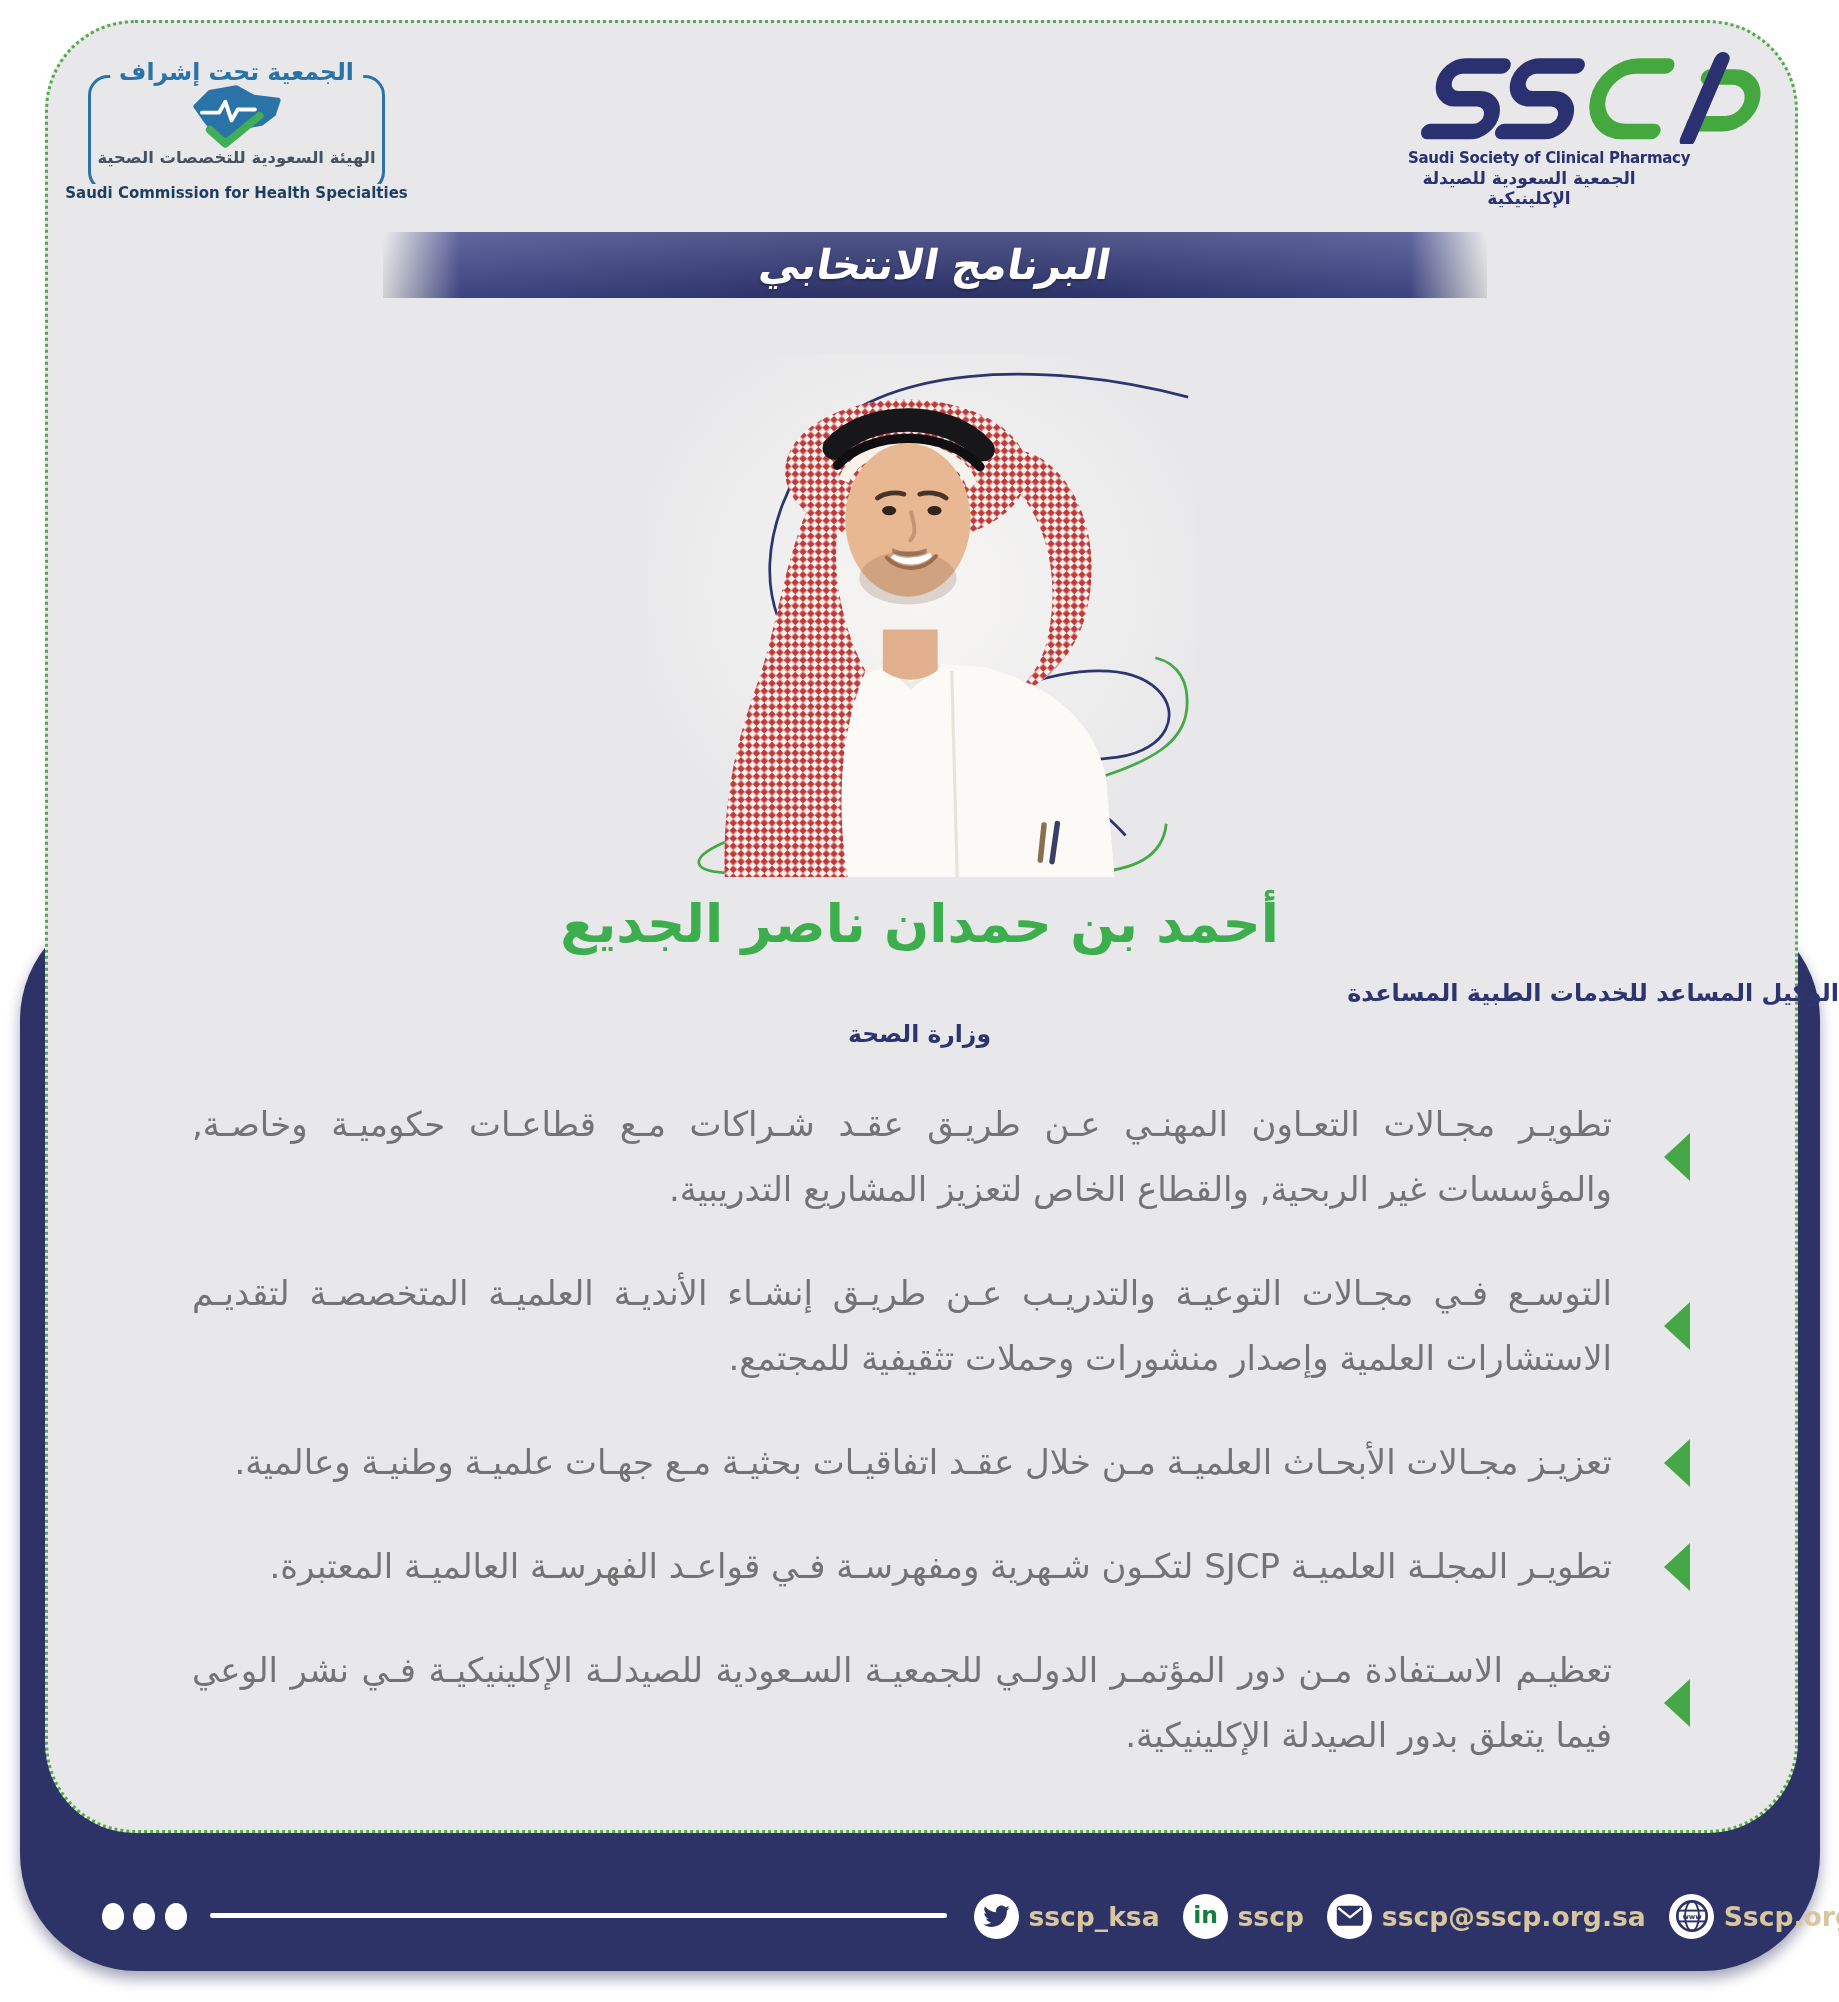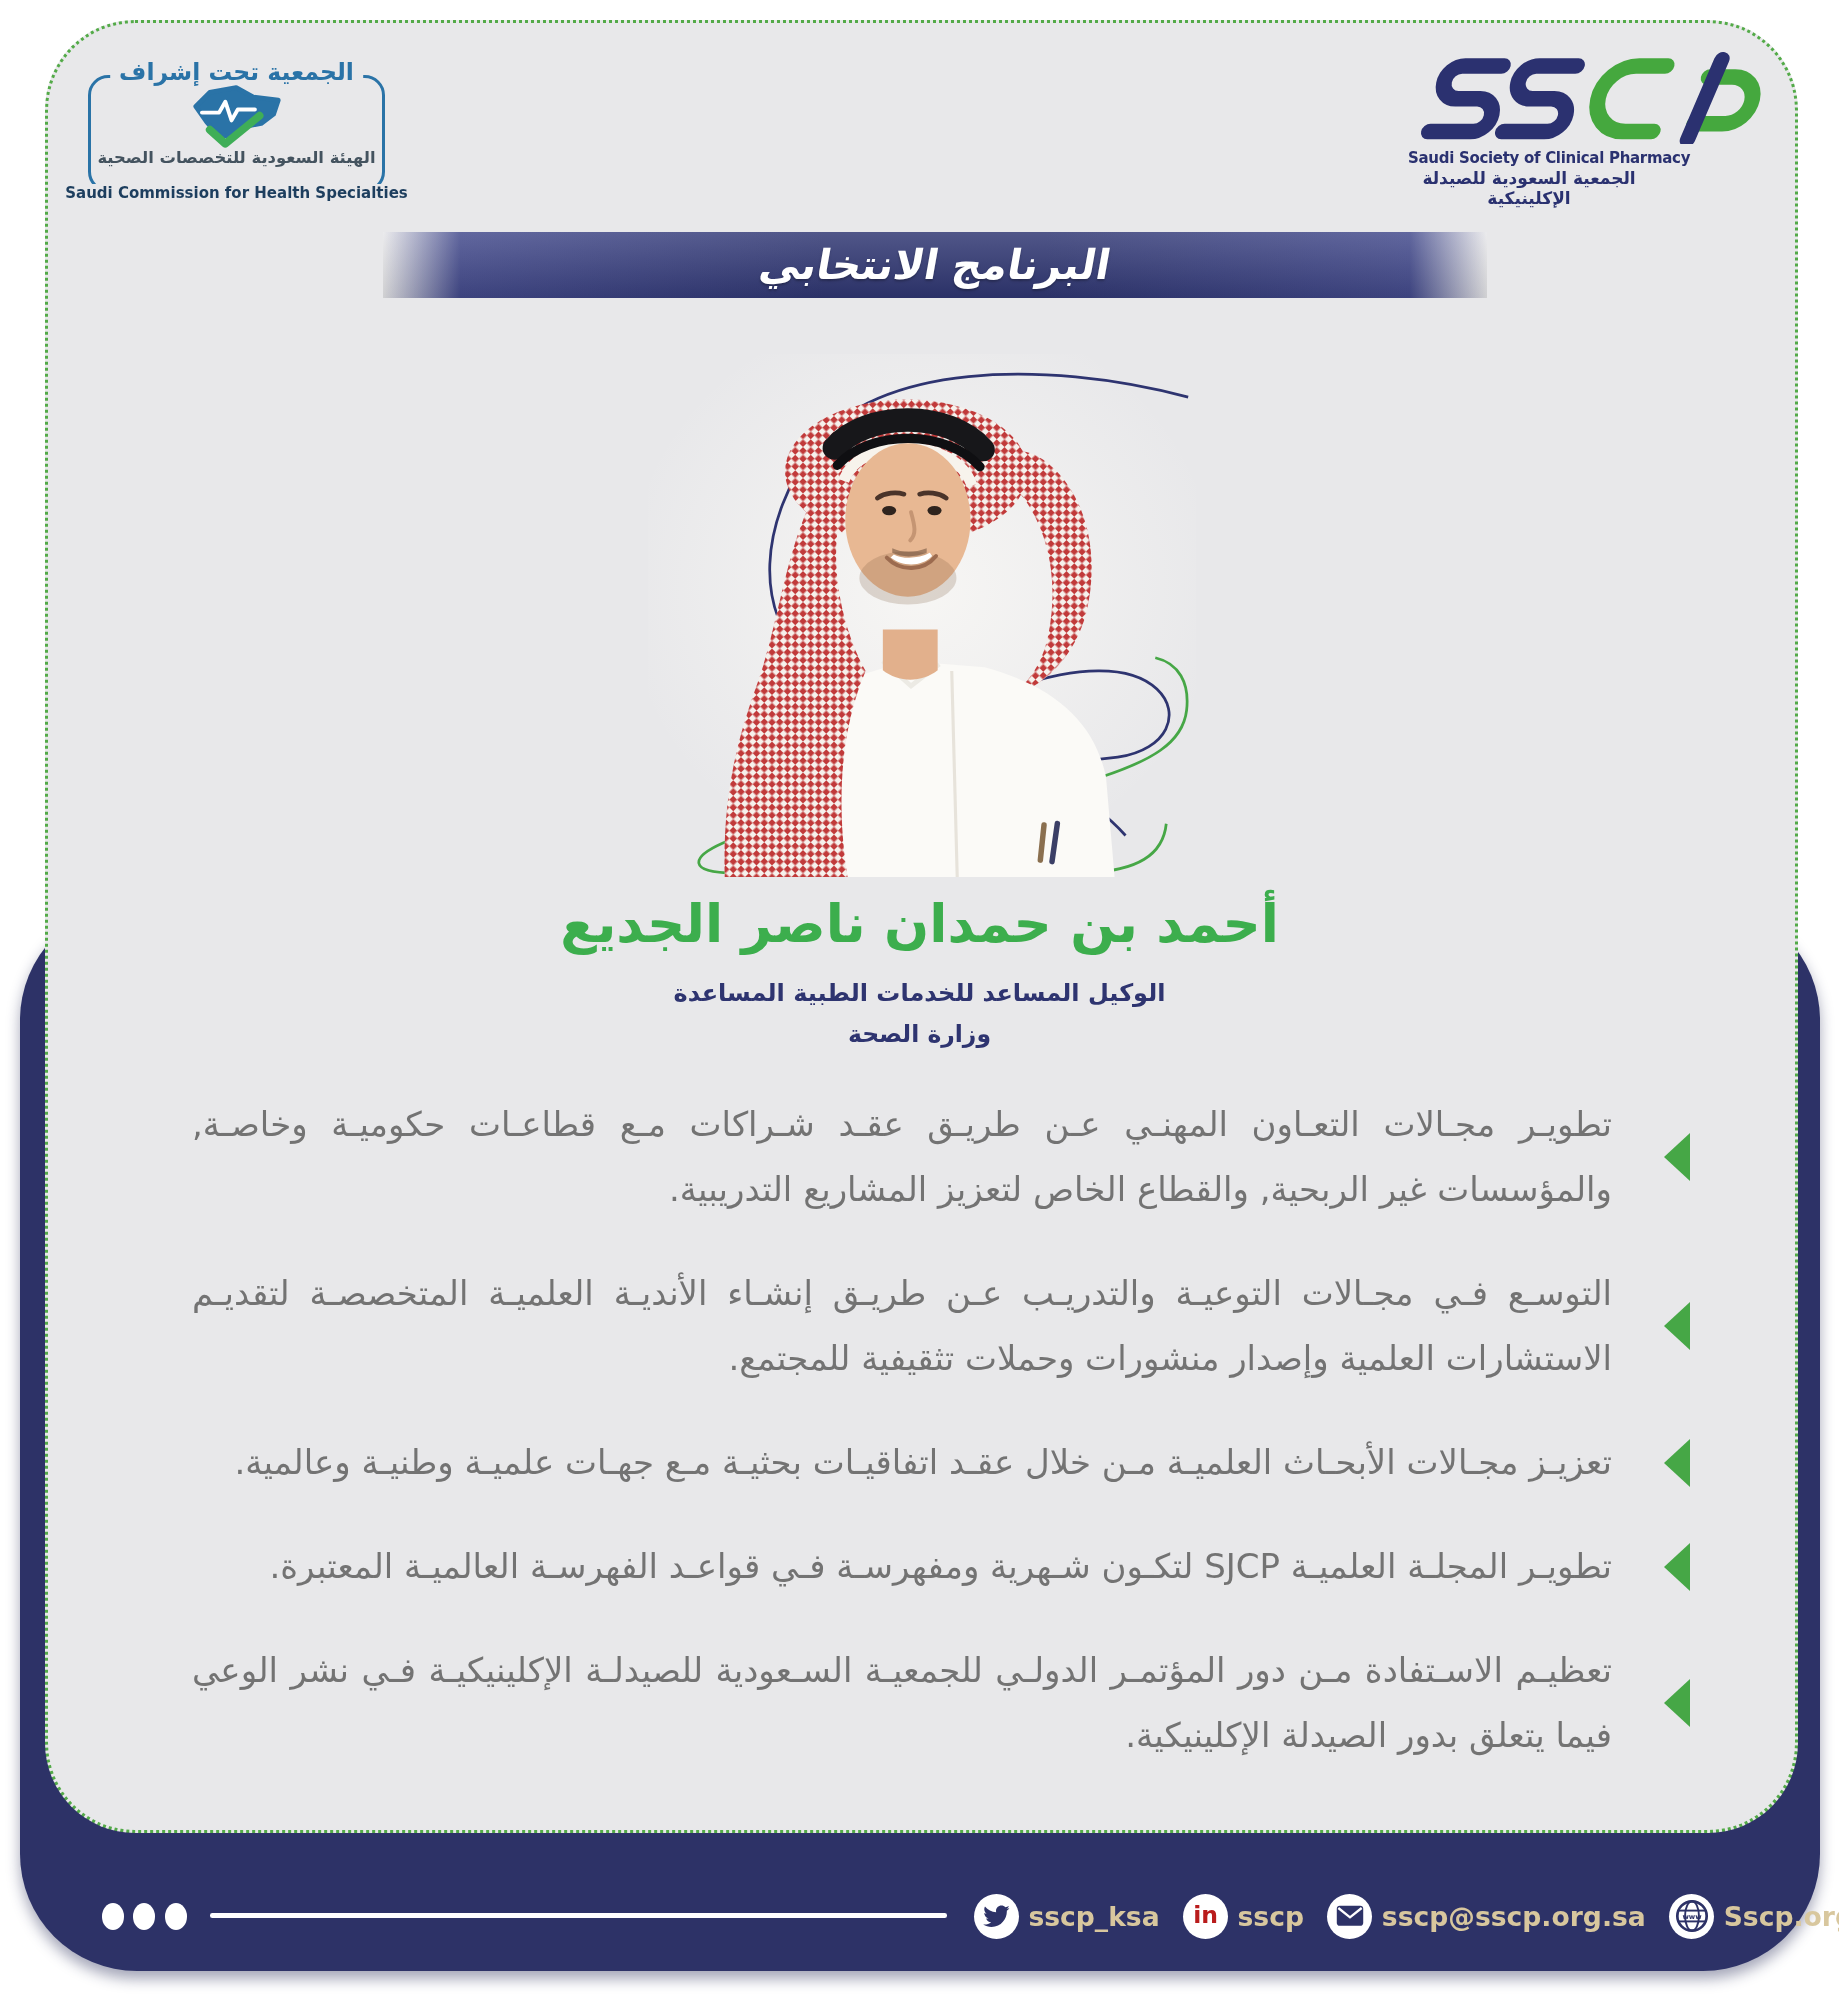--- a/index.html
+++ b/index.html
@@ -69,21 +69,21 @@
 
   
   .portrait{position:absolute;left:648px;top:354px;}
 
   
   .cand-name{
     position:absolute;left:0;top:893px;width:1839px;text-align:center;
     font-size:53px;font-weight:bold;color:#3cae4d;direction:rtl;
   }
   .cand-role{
-    position:absolute;left:0;top:979px;width:1839px;text-align:center;
+    position:absolute;left:0;top:979px;width:1839px;
     font-size:24px;font-weight:bold;color:#2e3470;direction:rtl;
   }
   .cand-org{
     position:absolute;left:0;top:1020px;width:1839px;text-align:center;
     font-size:23.5px;font-weight:bold;color:#2e3470;direction:rtl;
   }
 
   
   .items{position:absolute;left:192px;top:1092px;width:1420px;direction:rtl;}
   .item{
@@ -106,21 +106,21 @@
   .socials{
     position:absolute;left:974px;top:1892px;display:flex;gap:23.5px;
     align-items:center;height:48px;
   }
   .social{display:flex;align-items:center;gap:9.4px;cursor:pointer;}
   .sicon{
     width:45px;height:45px;border-radius:50%;background:#ffffff;
     display:flex;align-items:center;justify-content:center;flex:0 0 auto;
   }
   .stext{font-size:26.6px;font-weight:bold;color:#d8c79e;white-space:nowrap;}
-  .in-glyph{font-size:23.5px;font-weight:bold;color:#b91c1c;line-height:1;}
+  .in-glyph{font-size:23.5px;font-weight:bold;color:#15803d;line-height:1;}
 </style>
 </head>
 <body>
 
 <div id="poster">
 
   <div class="navy-panel"></div>
   <div class="card"></div>
 
   <div class="sup-box">

